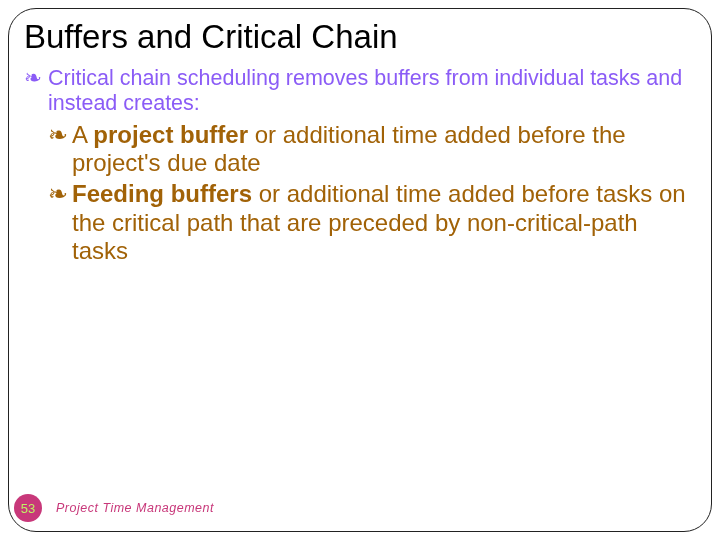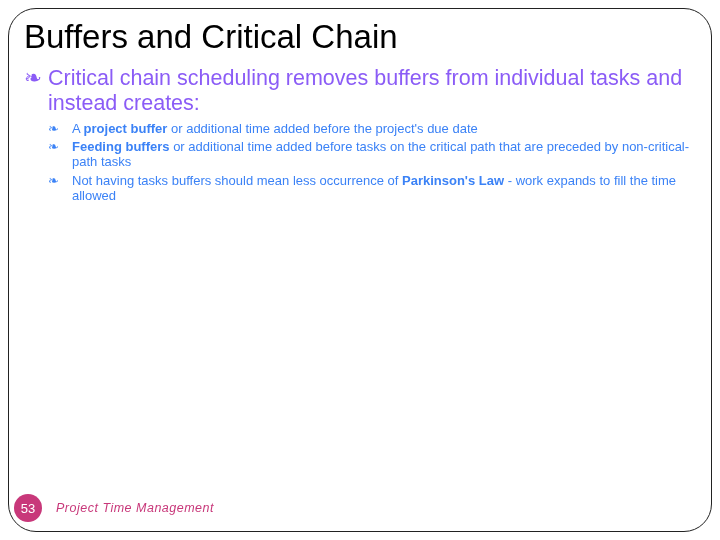--- a/index.html
+++ b/index.html
@@ -34,22 +34,22 @@
   }
   .bullet-l1 {
     font-size: 21.5px;
     color: #8b5cf6;
     line-height: 1.18;
     margin-bottom: 4px;
     padding-left: 24px;
     text-indent: -24px;
   }
   .bullet-l2 {
-    font-size: 13px;
-    color: #3b82f6;
+    font-size: 24px;
+    color: #a16207;
     line-height: 1.18;
     margin-bottom: 3px;
     padding-left: 48px;
     text-indent: -24px;
   }
   .bullet-l1::before,
   .bullet-l2::before {
     content: "\2767";
     font-family: "Times New Roman", serif;
     display: inline-block;
@@ -63,21 +63,21 @@
     left: 14px;
     display: flex;
     align-items: center;
     gap: 14px;
   }
   .page-badge {
     width: 28px;
     height: 28px;
     border-radius: 50%;
     background: #c8387a;
-    color: #ffffff;
+    color: #bef264;
     font-size: 13px;
     display: flex;
     align-items: center;
     justify-content: center;
   }
   .footer-text {
     color: #c8387a;
     font-size: 12.5px;
     font-style: italic;
     letter-spacing: 0.5px;
@@ -92,21 +92,20 @@
 <div class="content">
   <h1 class="title">Buffers and Critical Chain</h1>
 
   <div class="bullet-l1"><span>Critical chain scheduling removes buffers from individual tasks and instead creates:</span></div>
 
   <div class="bullet-l2"><span>A </span><span class="bold">project buffer</span><span> or additional time added before the project's due date</span></div>
 
   <div class="bullet-l2"><span class="bold">Feeding buffers</span><span> or additional time added before tasks on the critical path that are preceded by non-critical-path tasks</span></div>
 
 
-  <div class="bullet-l2"><span>Not having tasks buffers should mean less occurrence of </span><span class="bold">Parkinson's Law</span><span> - work expands to fill the time allowed</span></div>
 
 </div>
 
 <div class="footer">
   <div class="page-badge">
       <span>53</span>
     </div>
   <div class="footer-text">Project Time Management</div>
 </div>
 

